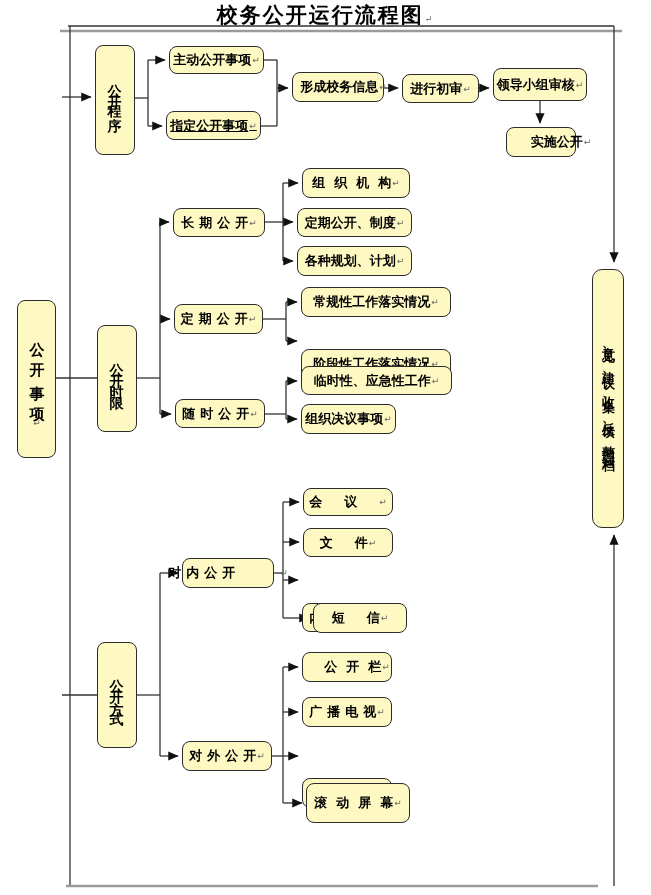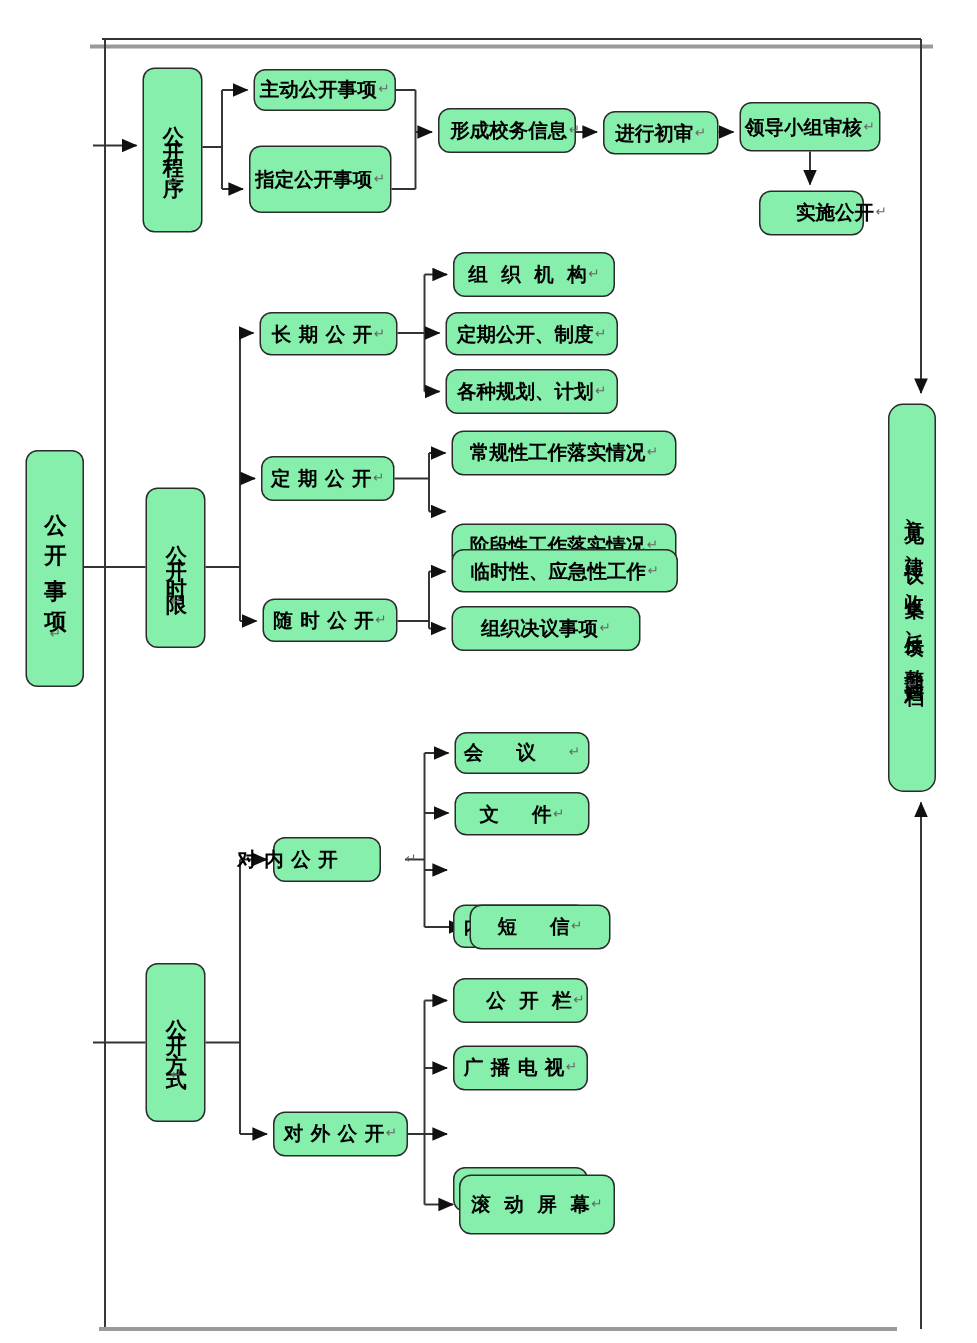--- a/index.html
+++ b/index.html
@@ -2,39 +2,40 @@
 <html><head>
 <meta charset="utf-8">
 <style>
   html,body{margin:0;padding:0;background:#fff;}
   #page{position:relative;width:651px;height:895px;background:#fff;overflow:hidden;
         font-family:"DejaVu Sans",sans-serif;color:#000;}
   #wires{position:absolute;left:0;top:0;width:651px;height:895px;}
   .title{position:absolute;left:0;right:0;top:1px;text-align:center;
          font-size:21px;font-weight:bold;letter-spacing:2px;
          font-family:"DejaVu Serif","DejaVu Sans",serif;}
-  .box{position:absolute;background:#86efac;border:1.4px solid #2b2b2b;border-radius:8px;
+  .box{position:absolute;background:#fef9c3;border:1.4px solid #2b2b2b;border-radius:8px;
        display:flex;align-items:center;justify-content:center;
        font-weight:bold;font-size:13px;white-space:nowrap;box-sizing:border-box;z-index:2;}
   .pmk{font-size:9px;color:#666;font-weight:normal;margin-left:1px;}
   .sp1 .lbl{letter-spacing:5px;margin-right:-5px;}
   .sp2 .lbl{letter-spacing:9px;margin-right:-9px;}
   .sp3 .lbl{letter-spacing:22px;margin-right:-22px;}
   .vbox{writing-mode:vertical-rl;text-orientation:upright;}
   .vg22 .lbl{letter-spacing:22px;}
   .vg11 .lbl{letter-spacing:11px;}
   .vg4  .lbl{letter-spacing:4px;}
   line{stroke:#333;stroke-width:1.3;}
   .gray{stroke:#9a9a9a;stroke-width:2.6;}
 </style>
 </head>
 <body>
 
 <div id="page">
 
+  <div class="title"><span class="lbl">校务公开运行流程图</span><span class="pmk">↵</span></div>
 
   <svg id="wires" viewBox="0 0 651 895" xmlns="http://www.w3.org/2000/svg">
     <defs>
       <marker id="arw" markerWidth="9" markerHeight="8" refX="7.5" refY="3.5" orient="auto">
         <path d="M0,0 L8,3.5 L0,7 Z" fill="#111"></path>
       </marker>
     </defs>
 
     <g>
       <line x1="68" y1="26" x2="614" y2="26"></line>
@@ -109,21 +110,21 @@
     </div>
 
   <div class="box vbox vg11" style="left:95px;top:45px;width:40px;height:110px;font-size:14px;">
       <span class="lbl">公开程序</span>
       <span class="pmk">↵</span>
     </div>
   <div class="box" style="left:169px;top:46px;width:95px;height:28px;">
       <span class="lbl">主动公开事项</span>
       <span class="pmk">↵</span>
     </div>
-  <div class="box" style="left:166px;top:97px;width:95px;height:45px;">
+  <div class="box" style="left:166px;top:111px;width:95px;height:29px;text-decoration:underline;">
       <span class="lbl">指定公开事项</span>
       <span class="pmk">↵</span>
     </div>
   <div class="box" style="left:292px;top:72px;width:92px;height:30px;padding-left:11px;">
       <span class="lbl">形成校务信息</span>
       <span class="pmk">↵</span>
     </div>
   <div class="box" style="left:402px;top:74px;width:77px;height:29px;">
       <span class="lbl">进行初审</span>
       <span class="pmk">↵</span>
@@ -173,31 +174,31 @@
     </div>
 
   <div class="box sp1" style="left:175px;top:399px;width:90px;height:29px;">
       <span class="lbl">随时公开</span>
       <span class="pmk">↵</span>
     </div>
   <div class="box" style="left:301px;top:366px;width:151px;height:29px;">
       <span class="lbl">临时性、应急性工作</span>
       <span class="pmk">↵</span>
     </div>
-  <div class="box" style="left:301px;top:404px;width:126px;height:30px;">
+  <div class="box" style="left:301px;top:404px;width:95px;height:30px;">
       <span class="lbl">组织决议事项</span>
       <span class="pmk">↵</span>
     </div>
 
   <div class="box vbox vg11" style="left:97px;top:642px;width:40px;height:106px;font-size:14px;">
       <span class="lbl">公开方式</span>
       <span class="pmk">↵</span>
     </div>
 
-  <div class="box sp1" style="left:182px;top:558px;width:72px;height:30px;gap:44px;">
+  <div class="box sp1" style="left:182px;top:558px;width:92px;height:30px;gap:44px;">
       <span class="lbl">对内公开</span>
       <span class="pmk">↵</span>
     </div>
   <div class="box sp3" style="left:303px;top:488px;width:90px;height:28px;gap:21px;">
       <span class="lbl">会议</span>
       <span class="pmk">↵</span>
     </div>
   <div class="box sp3" style="left:303px;top:528px;width:90px;height:29px;">
       <span class="lbl">文件</span>
       <span class="pmk">↵</span>

